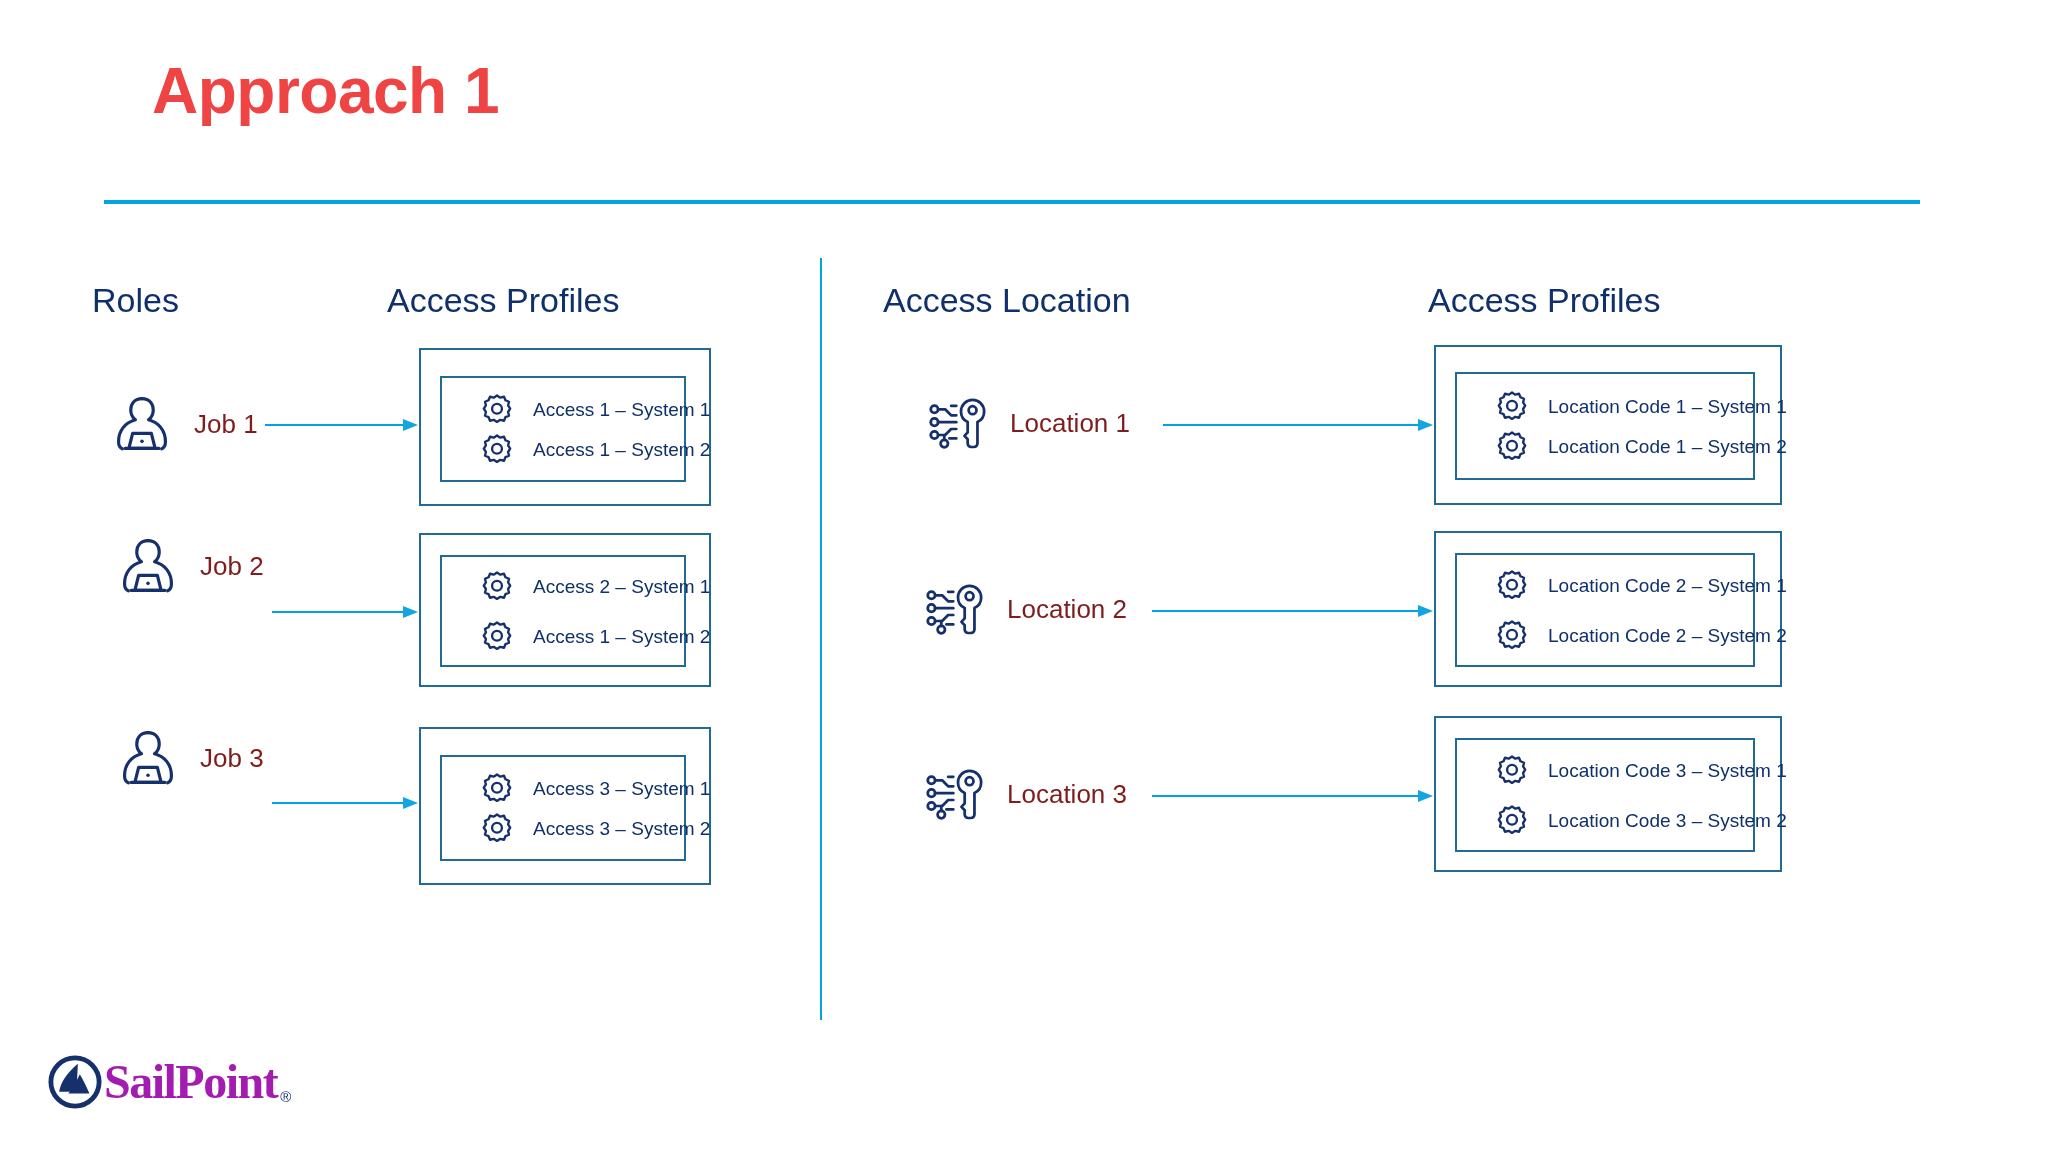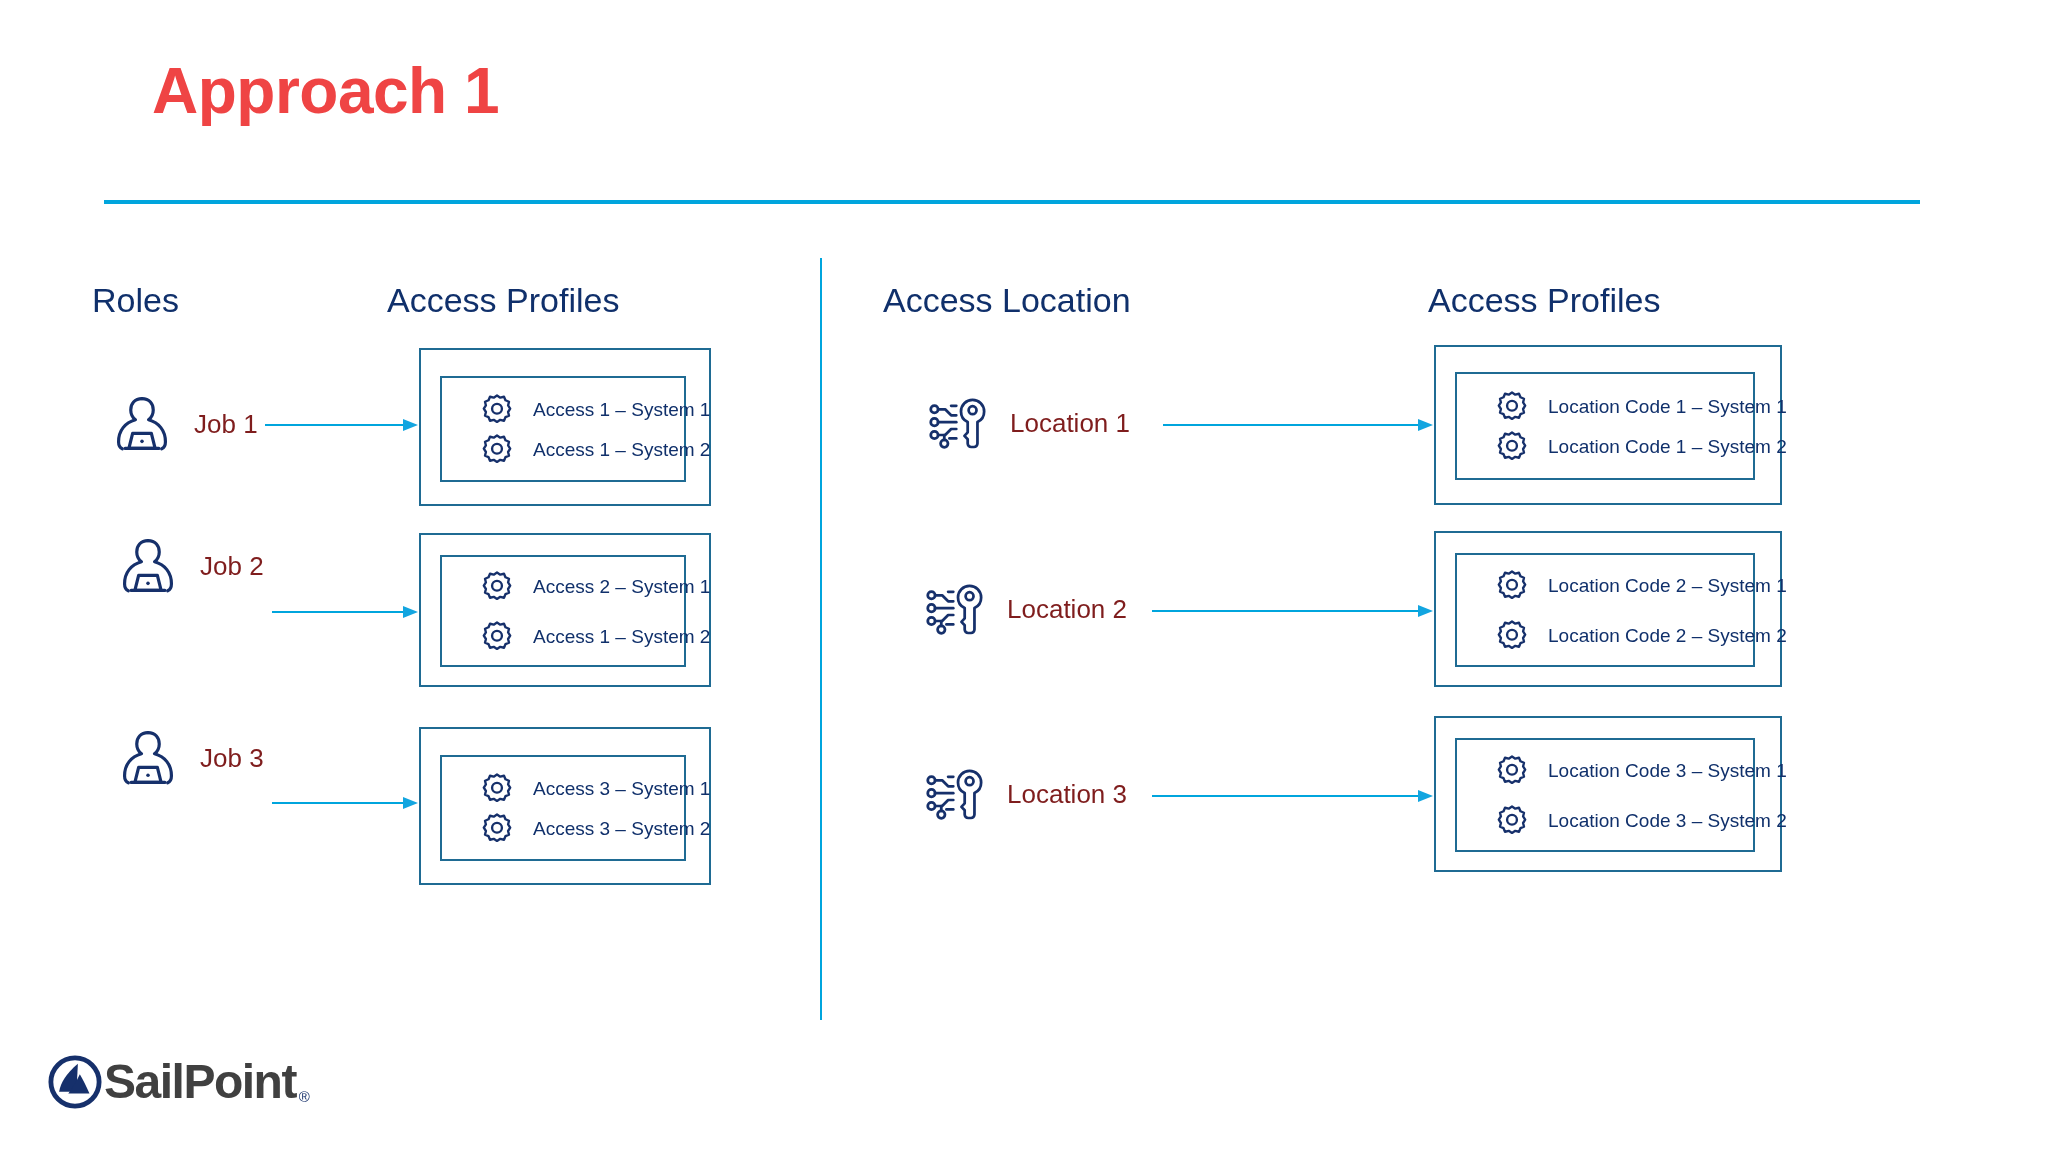--- a/index.html
+++ b/index.html
@@ -129,24 +129,25 @@
     left: 48px;
     top: 1055px;
     display: flex;
     align-items: center;
   }
   .logo-mark { width: 54px; height: 54px; flex: 0 0 auto; }
   .logo-mark svg { display: block; width: 100%; height: 100%; }
   .logo-word {
     font-size: 48px;
     font-weight: bold;
-    color: #404040;
+    color: #a21caf;
     letter-spacing: -1.5px;
     margin-left: 2px;
     line-height: 1;
+    font-family: Liberation Serif, serif;
   }
   .logo-tm {
     font-size: 15px;
     color: #16306b;
     align-self: flex-end;
     margin-left: 3px;
     margin-bottom: 4px;
   }
 </style>
 </head>

